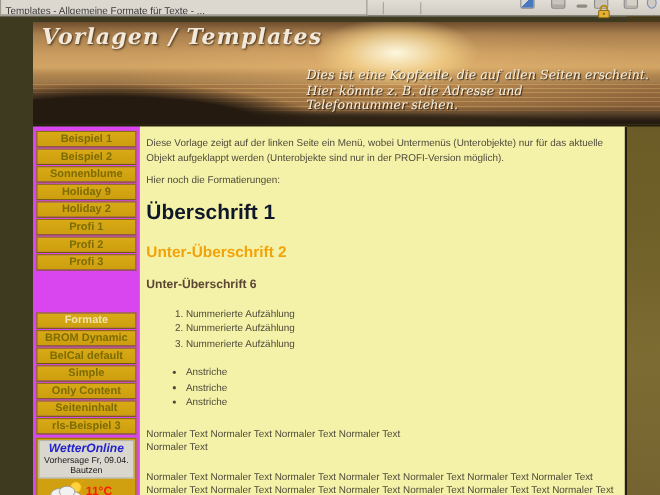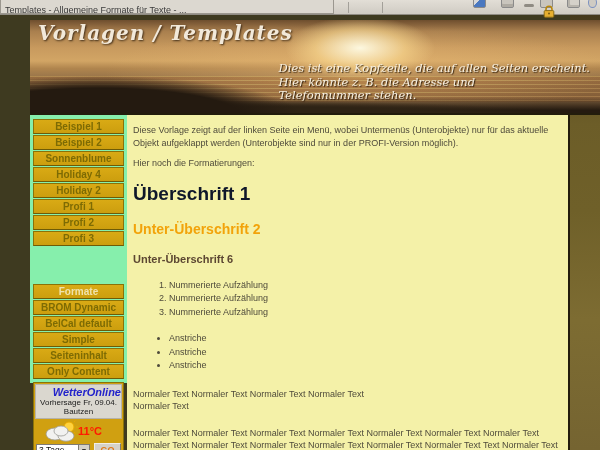--- a/index.html
+++ b/index.html
@@ -70,42 +70,42 @@
   }
   #header-note {
     position:absolute; right:10px; top:42px; z-index:3;
     font-family:"DejaVu Serif", serif; font-style:italic;
     font-size:11.5px; line-height:13.5px; color:#F6EFE0; 
     white-space:pre-line; text-shadow:1px 1px 1px rgba(40,25,10,0.9);
   }
 
   
   #sidebar {
-    position:absolute; left:30px; top:115px; width:97px; height:268px;
-    background:#86efac; padding:4px 3px 17px 3px;
+    position:absolute; left:30px; top:115px; width:97px; height:335px;
+    background:#d946ef; padding:4px 3px 17px 3px;
   }
   .menu-item {
     height:15px; line-height:13px; margin-bottom:1px;
     background:linear-gradient(180deg,#D9AA15,#CC9E0E);
     border:1px solid #8A7208; border-bottom-color:#6E5B06;
     font-size:10px; font-weight:bold; color:#7D6B04;
     text-align:center; cursor:pointer; overflow:hidden; white-space:nowrap;
   }
   .menu-item.selected { color:#EFE3AE;margin-top:38px; }
 
   
   #weather {
     margin-top:3px; width:91px; height:72px;
     background:#D0A011; border:1px solid #8A7208; padding:1px;
     font-family:"Liberation Sans", sans-serif;
   }
   #weather-panel {
     background:#DAD7CF; border:1px solid #B5B2AA; text-align:center; padding:1px 0 2px 0;
   }
-  #weather-logo { font-size:11px; font-weight:bold; font-style:italic; color:#2323CB; letter-spacing:0px;text-align:right; }
+  #weather-logo { font-size:11px; font-weight:bold; font-style:italic; color:#2323CB; letter-spacing:0px; }
   #weather-forecast, #weather-location { font-size:8px; color:#1A1A1A; line-height:9px; }
   #weather-mid { position:relative; height:24px; }
   #weather-cloud { position:absolute; left:8px; top:1px; }
   #weather-temp { position:absolute; right:20px; top:6px; font-size:11px; font-weight:bold; color:#FF1A00; }
   #weather-controls { display:flex; align-items:center; gap:4px; padding:0 1px; }
   #range-select {
     display:flex; width:54px; height:13px; background:#FFFFFF; border:1px solid #7F7B73;
   }
   #range-value { flex:1; font-size:8.5px; line-height:11px; padding-left:2px; color:#111; }
   #range-arrow {
@@ -167,31 +167,32 @@
   <div id="header-title">Vorlagen / Templates</div>
   <div id="header-note">Dies ist eine Kopfzeile, die auf allen Seiten erscheint.
 Hier könnte z. B. die Adresse und
 Telefonnummer stehen.</div>
 </div>
 
 <div id="sidebar">
   <div class="menu-item">Beispiel 1</div>
   <div class="menu-item">Beispiel 2</div>
   <div class="menu-item">Sonnenblume</div>
-  <div class="menu-item">Holiday 4</div>
+  <div class="menu-item">Holiday 9</div>
   <div class="menu-item">Holiday 2</div>
   <div class="menu-item">Profi 1</div>
   <div class="menu-item">Profi 2</div>
   <div class="menu-item">Profi 3</div>
   <div class="menu-item selected">Formate</div>
   <div class="menu-item">BROM Dynamic</div>
   <div class="menu-item">BelCal default</div>
   <div class="menu-item">Simple</div>
+  <div class="menu-item">Only Content</div>
   <div class="menu-item">Seiteninhalt</div>
-  <div class="menu-item">Only Content</div>
+  <div class="menu-item">rls-Beispiel 3</div>
 
   <div id="weather">
     <div id="weather-panel">
       <div id="weather-logo">WetterOnline</div>
       <div id="weather-forecast">Vorhersage Fr, 09.04.</div>
       <div id="weather-location">Bautzen</div>
     </div>
     <div id="weather-mid">
       <div id="weather-cloud">
         <svg width="38" height="23" viewBox="0 0 38 23">

